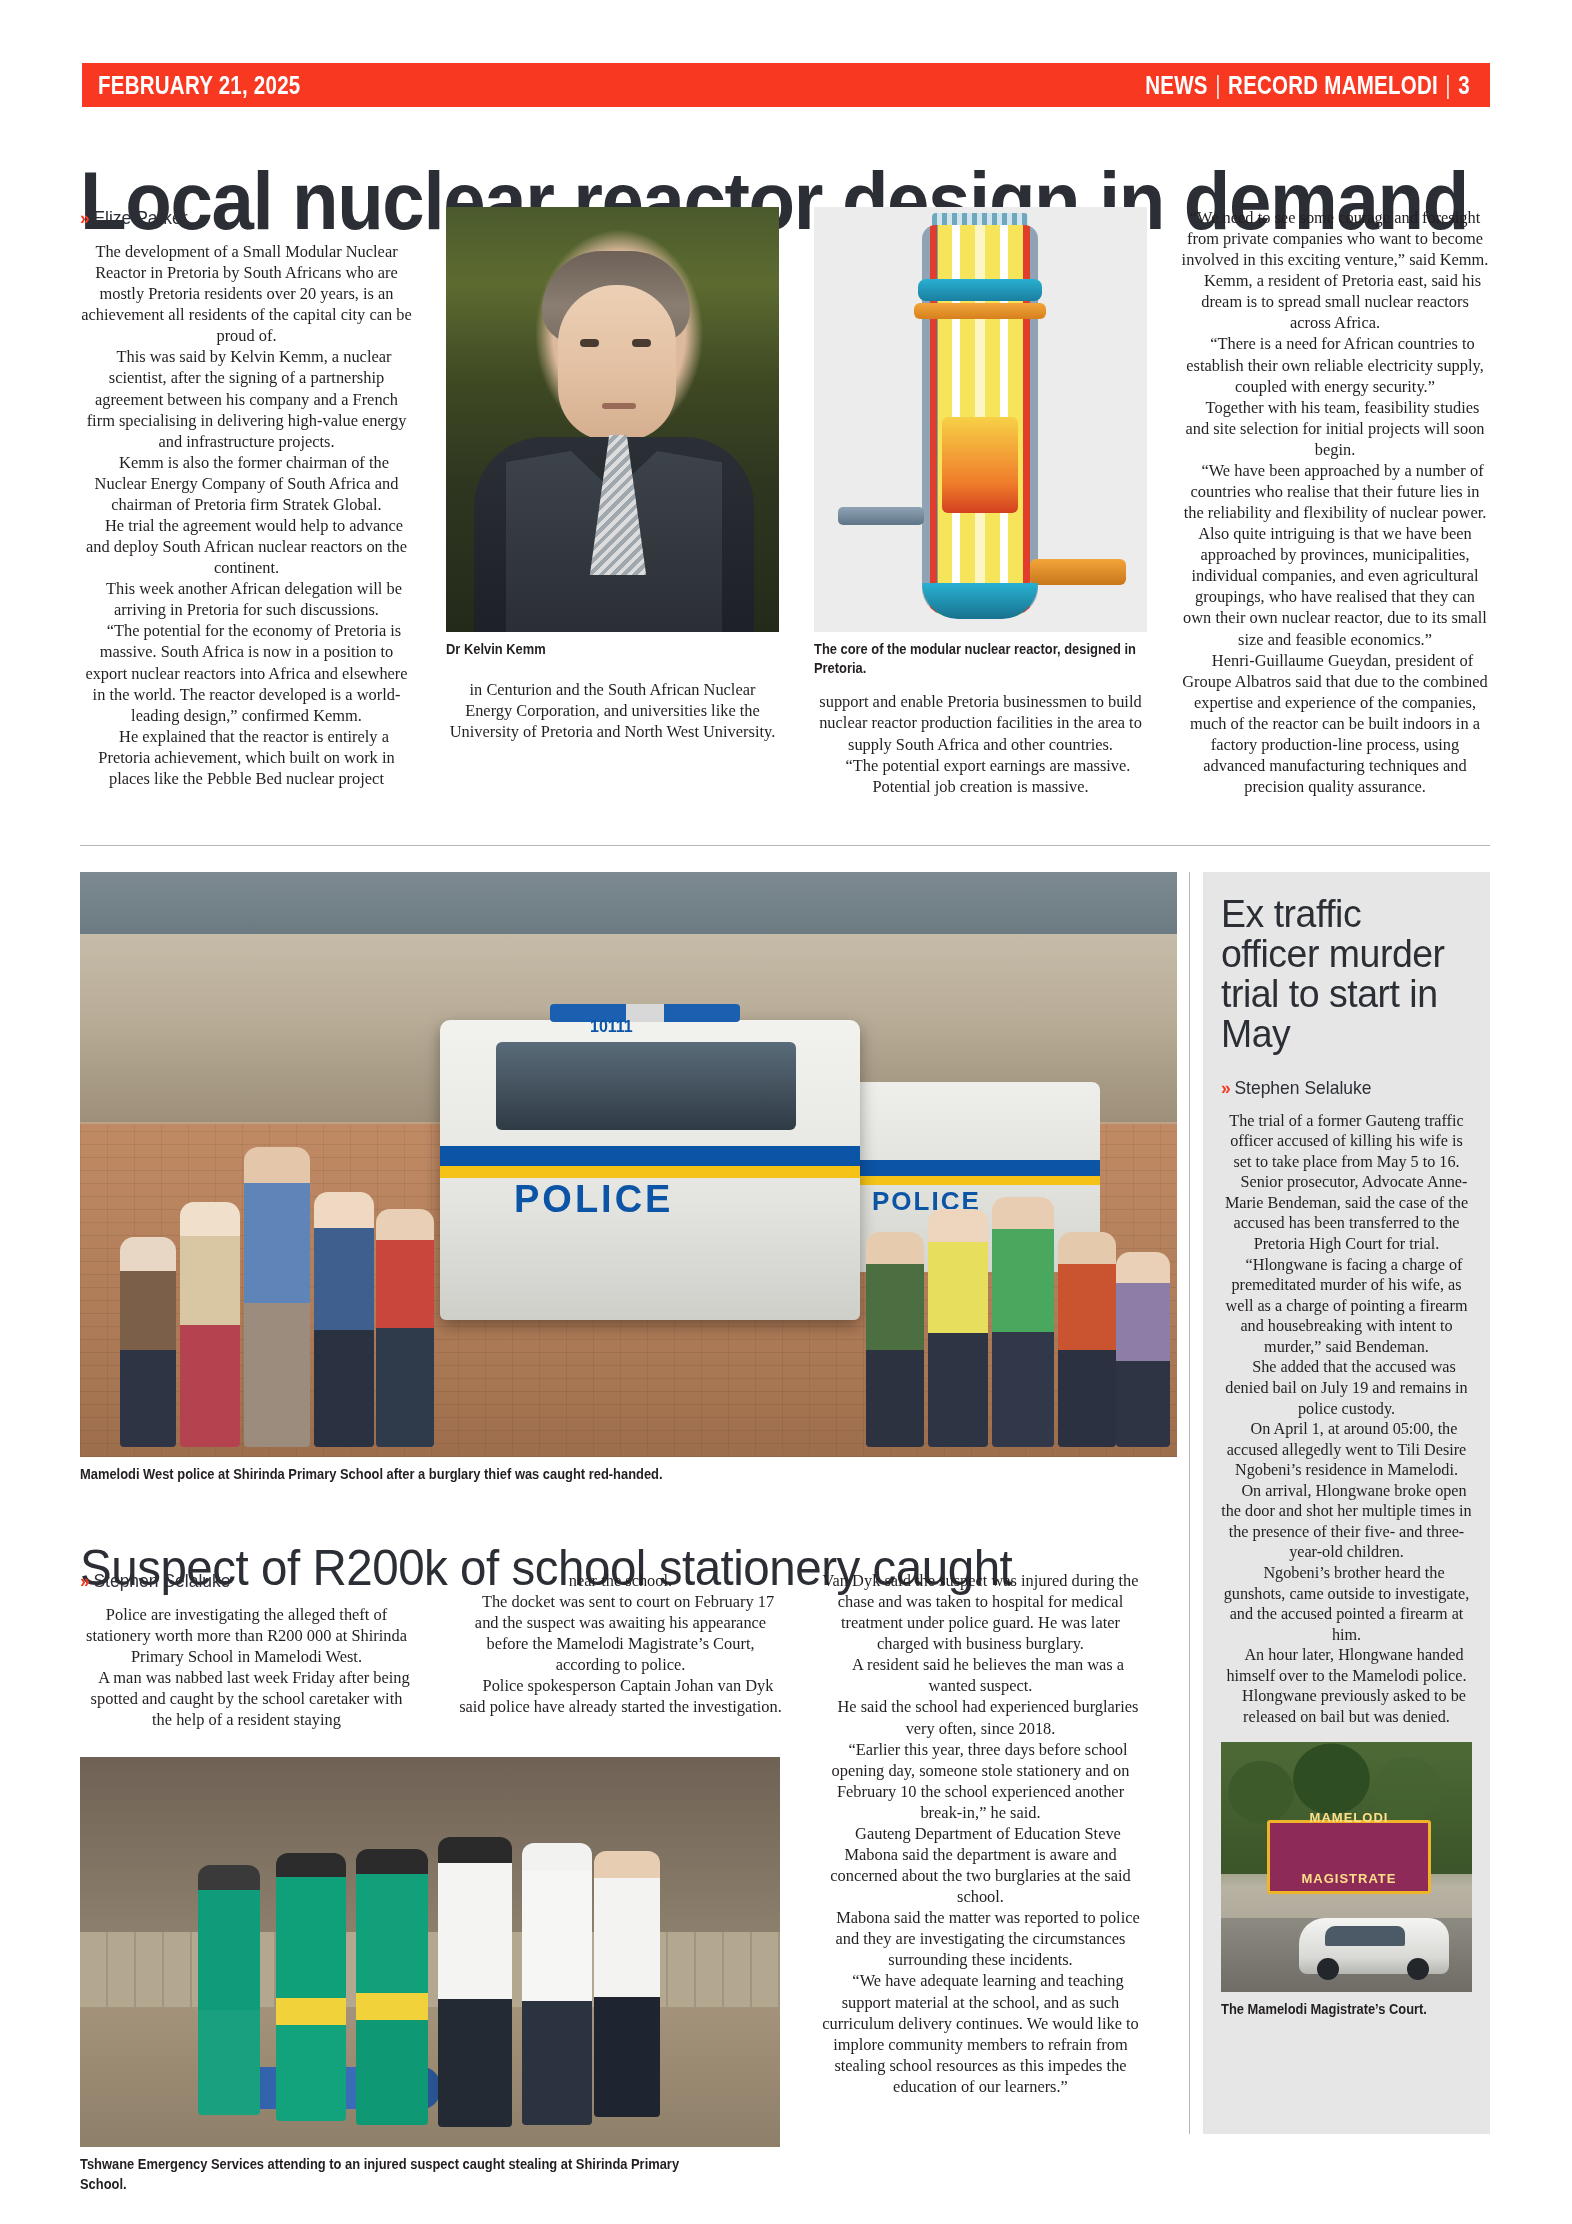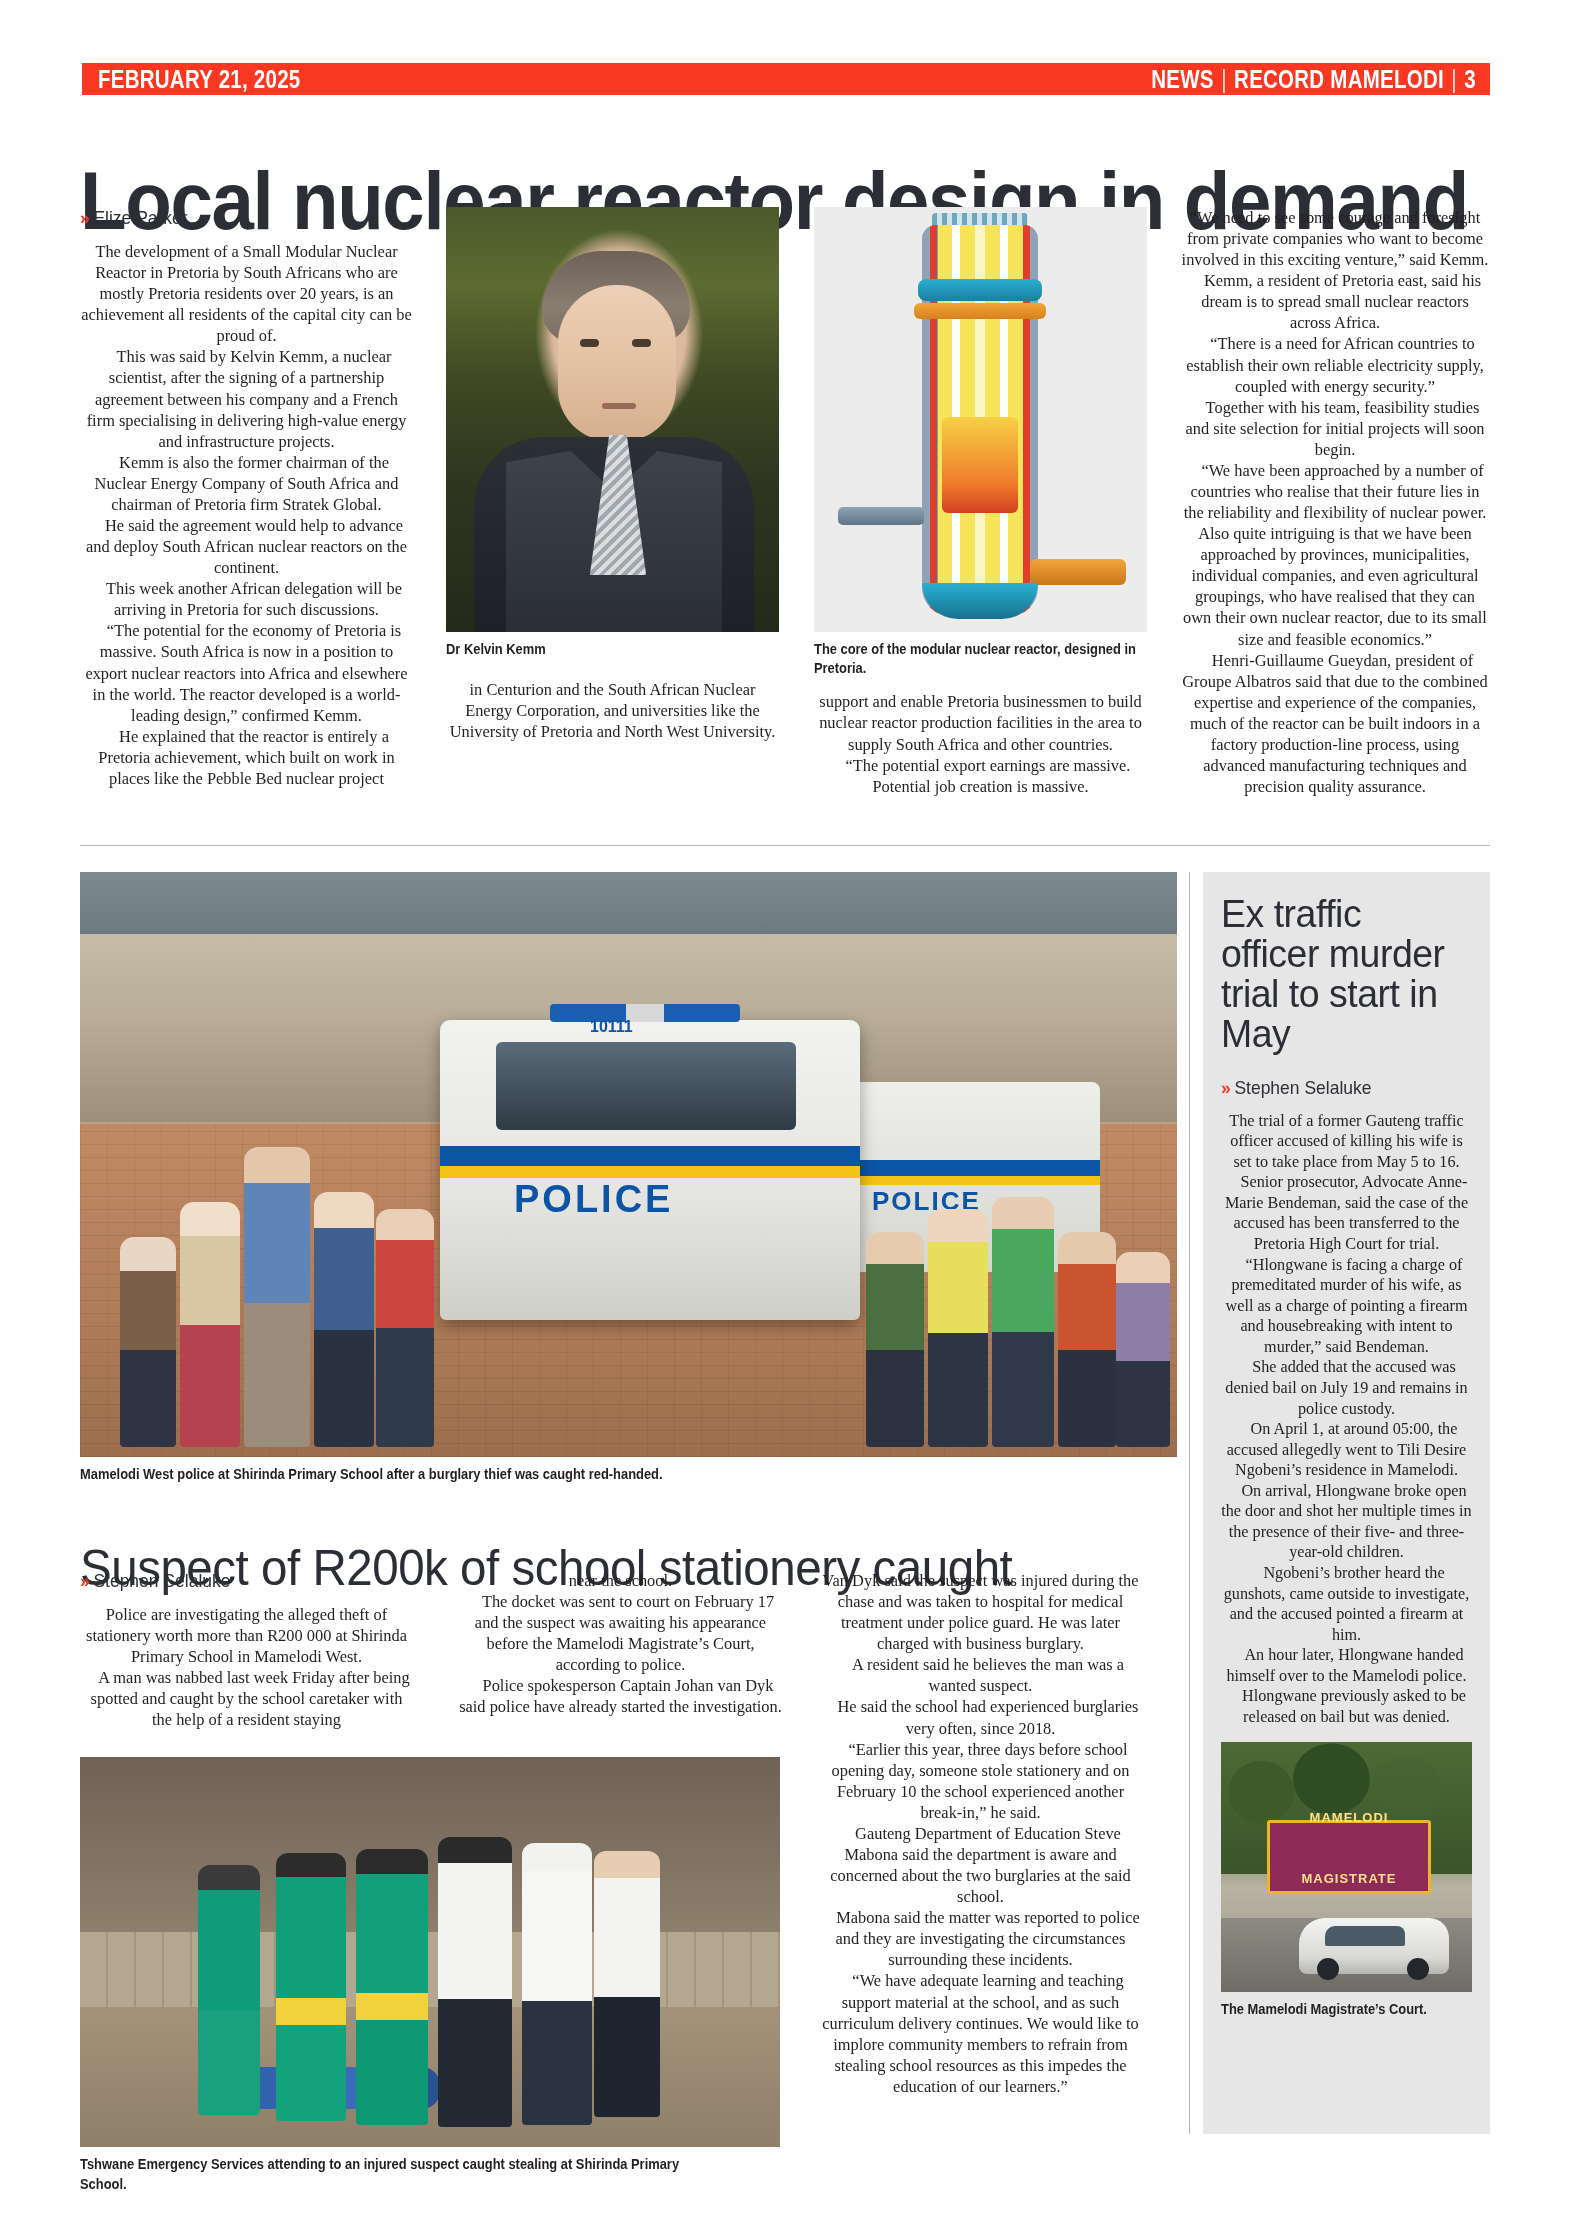--- a/index.html
+++ b/index.html
@@ -21,27 +21,27 @@
     width: 1572px;
     height: 2224px;
   }
 
   
   .masthead {
     position: absolute;
     left: 82px;
     top: 63px;
     width: 1408px;
-    height: 32px;
+    height: 44px;
     background: #f93822;
     display: flex;
     align-items: center;
     justify-content: space-between;
     box-sizing: border-box;
-    padding: 0 14px 0 16px;
+    padding: 0 20px 0 16px;
   }
   .masthead-left, .masthead-right {
     font-family: "Liberation Sans Narrow", "Liberation Sans", sans-serif;
     font-weight: bold;
     color: #ffffff;
     font-size: 25px;
     letter-spacing: 0.3px;
     transform: scaleX(0.82);
     transform-origin: left center;
     white-space: nowrap;
@@ -413,21 +413,21 @@
 
     <div class="a1-col a1-c1">
       <div class="byline">
         <span class="chev">»</span>
         <span>Elize Parker</span>
       </div>
       <div class="bodytext">
         <p>The development of a Small Modular Nuclear Reactor in Pretoria by South Africans who are mostly Pretoria residents over 20 years, is an achievement all residents of the capital city can be proud of.</p>
         <p>This was said by Kelvin Kemm, a nuclear scientist, after the signing of a partnership agreement between his company and a French firm specialising in delivering high-value energy and infrastructure projects.</p>
         <p>Kemm is also the former chairman of the Nuclear Energy Company of South Africa and chairman of Pretoria firm Stratek Global.</p>
-        <p>He said the agreement would help to advance and deploy South African nuclear reactors on the continent.</p>
+        <p>He trial the agreement would help to advance and deploy South African nuclear reactors on the continent.</p>
         <p>This week another African delegation will be arriving in Pretoria for such discussions.</p>
         <p>“The potential for the economy of Pretoria is massive. South Africa is now in a position to export nuclear reactors into Africa and elsewhere in the world. The reactor developed is a world-leading design,” confirmed Kemm.</p>
         <p>He explained that the reactor is entirely a Pretoria achievement, which built on work in places like the Pebble Bed nuclear project</p>
       </div>
     </div>
 
     <div class="a1-col a1-c2">
       <div class="photo kemm">
         <div class="hair"></div>
         <div class="face"></div>

